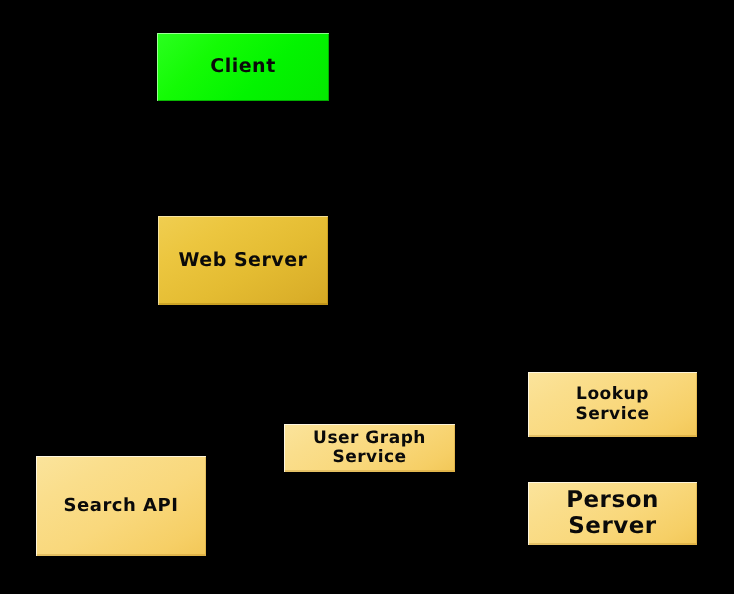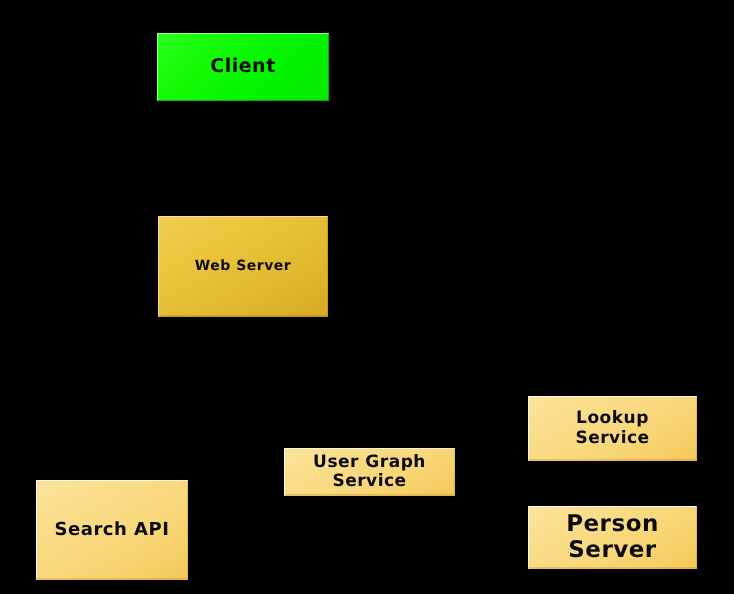--- a/index.html
+++ b/index.html
@@ -65,53 +65,52 @@
   .node.amber {
     background: linear-gradient(150deg,
                 #fbe49c 0%,
                 #fade8c 24%,
                 #f9d87c 55%,
                 #f6cf66 84%,
                 #f2c757 100%);
     box-shadow:
       inset 1px 1px 0 rgba(255,255,255,0.70),
       inset -1px -2px 0 rgba(170,120,20,0.26);
-    margin-top: 24px;
   }
 
   .node-label {
     display: block;
     pointer-events: none;
   }
 </style>
 </head>
 <body>
 
 <div id="canvas" style="background: rgb(0, 0, 0);">
 
   <div class="node green" style="left: 157px; top: 33px; width: 172px; height: 68px; font-size: 19px;">
     <span class="node-label">Client</span>
   </div>
 
-  <div class="node gold" style="left: 158px; top: 216px; width: 170px; height: 101px; font-size: 14px;">
+  <div class="node gold" style="left: 158px; top: 216px; width: 170px; height: 89px; font-size: 19px;">
     <span class="node-label">Web Server</span>
   </div>
 
   <div class="node amber" style="left: 528px; top: 372px; width: 169px; height: 65px; font-size: 17px;">
     <span class="node-label">Lookup
 Service</span>
   </div>
 
   <div class="node amber" style="left: 284px; top: 424px; width: 171px; height: 48px; font-size: 17px;">
     <span class="node-label">User Graph
 Service</span>
   </div>
 
   <div class="node amber" style="left: 528px; top: 482px; width: 169px; height: 63px; font-size: 23px;">
     <span class="node-label">Person
 Server</span>
   </div>
 
-  <div class="node amber" style="left: 36px; top: 456px; width: 152px; height: 100px; font-size: 18px; justify-content: center;">
+  <div class="node amber" style="left: 36px; top: 456px; width: 170px; height: 100px; font-size: 18px; justify-content: center;">
     <span class="node-label">Search API</span>
   </div>
 
 </div>
 
 </body></html>

